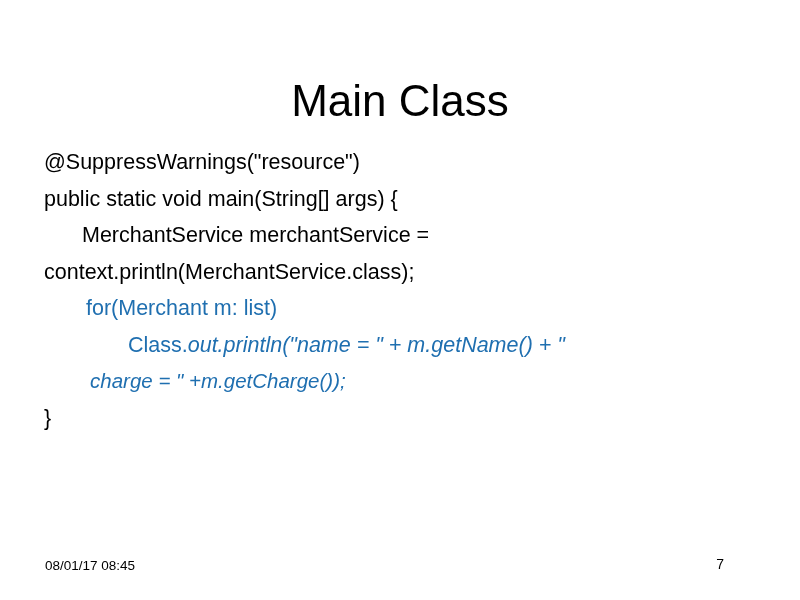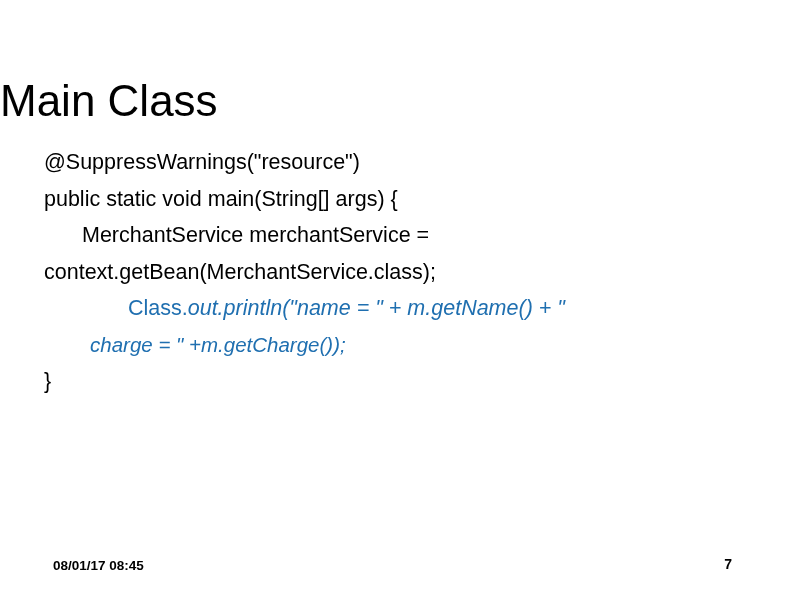--- a/index.html
+++ b/index.html
@@ -20,20 +20,21 @@
     position: absolute;
     inset: 0;
     background: #ffffff;
   }
 
   .slide-title {
     position: absolute;
     left: 0;
     top: 46px;
     width: 800px;
+    text-align: center;
     font-size: 44px;
     line-height: 52px;
     font-weight: normal;
     color: #000000;
     letter-spacing: 0px;
   }
 
   .body-block {
     position: absolute;
     left: 44px;
@@ -88,25 +89,24 @@
   .brace-line {
     font-size: 21.5px;
     line-height: 36.5px;
     color: #000000;
     padding-left: 0;
     margin: 0;
   }
 
   .footer {
     position: absolute;
-    left: 8px;
+    left: 0;
     bottom: 0;
     width: 756px;
     height: 52px;
-    font-weight: bold;
   }
 
   .footer-date {
     position: absolute;
     left: 45px;
     top: 10px;
     font-size: 13.5px;
     color: #000000;
   }
 
@@ -126,23 +126,24 @@
 
   <h1 class="slide-title">Main Class</h1>
 
   <div class="body-block">
 
     <p class="code-line">@SuppressWarnings("resource")</p>
 
     <p class="code-line">public static void main(String[] args) {</p>
 
 
-    <p class="code-line indent">MerchantService merchantService = context.getBean(MerchantService.class);</p>
+    <p class="code-line indent">MerchantService merchantService = context.println(MerchantService.class);</p>
 
 
+    <p class="code-line line-blue">for(Merchant m: list)</p>
 
     <p class="code-line line-blue-italic"><span class="upright">Class.</span><span>out.println("name = " + m.getName() + "</span></p>
 
     <p class="code-line line-blue-italic-cont">charge = " +m.getCharge());</p>
 
     <p class="brace-line">}</p>
 
   </div>
 
   <div class="footer">

